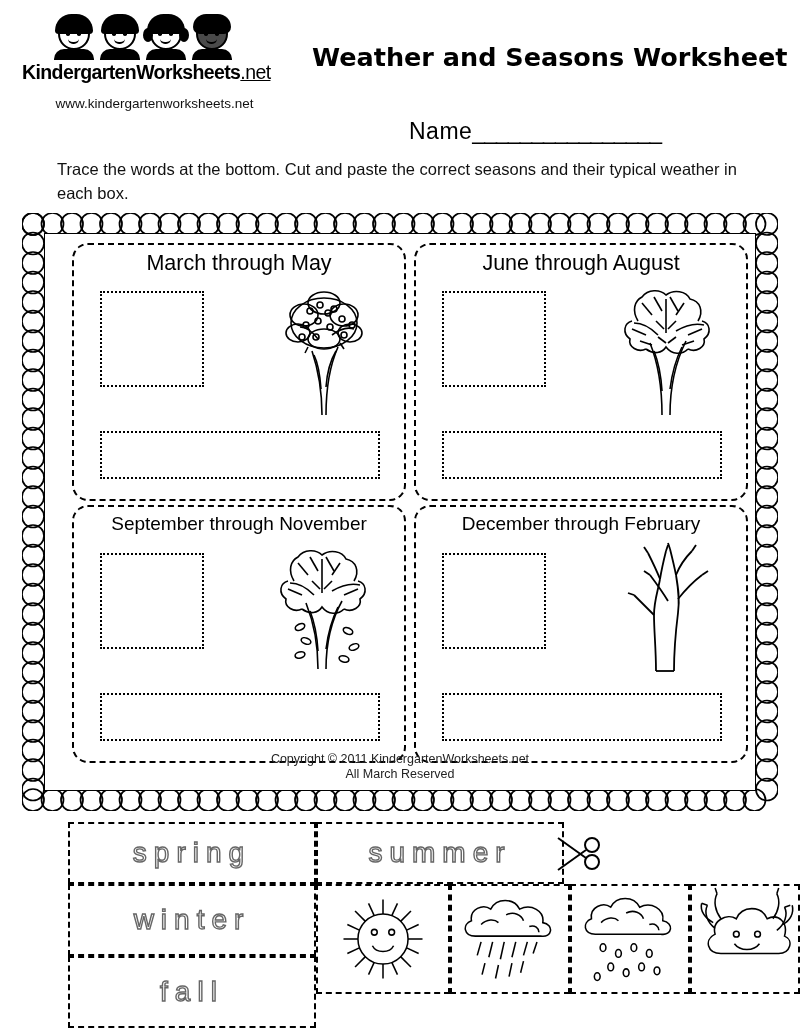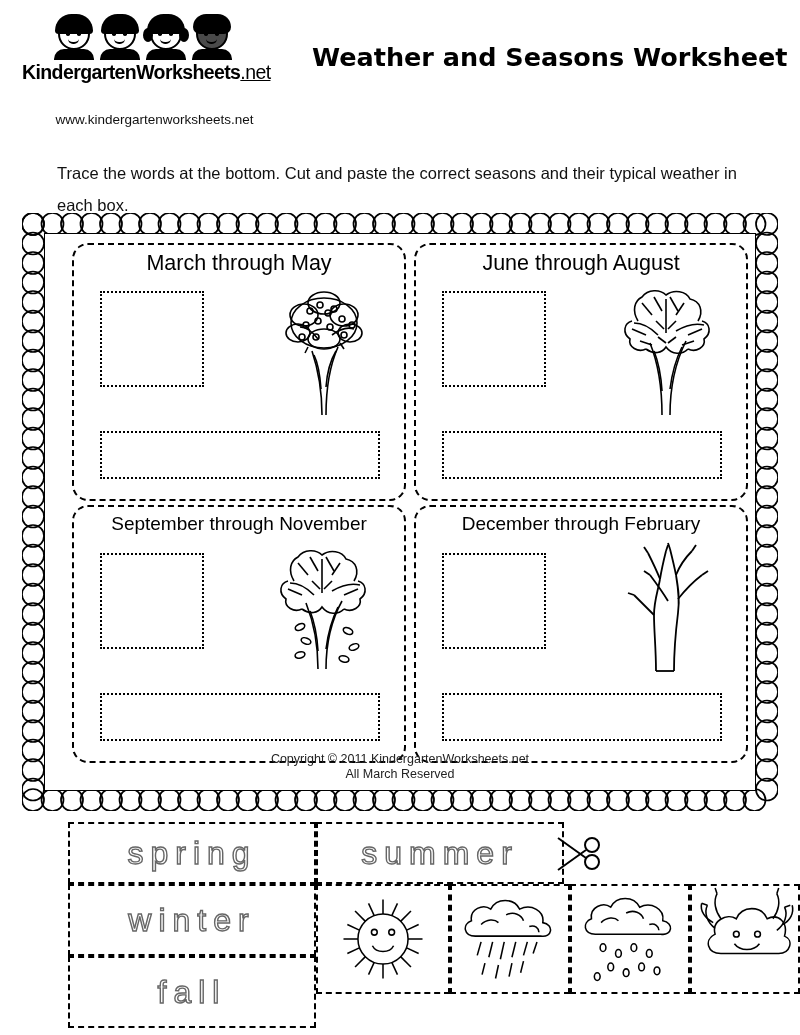--- a/index.html
+++ b/index.html
@@ -94,21 +94,21 @@
     margin-top: 1px;
     font-family: "Liberation Sans", sans-serif;
     font-weight: bold;
     font-size: 19.5px;
     letter-spacing: -0.6px;
     white-space: nowrap;
     color: #000;
   }
   .logo-text .thin { font-weight: normal; text-decoration: underline; }
   .logo-url {
-    margin-top: 28px;
+    margin-top: 12px;
     text-align: center;
     font-size: 13.5px;
     color: #111;
   }
   .worksheet-title {
     position: absolute;
     left: 300px; top: 42px;
     width: 480px;
     font-family: "DejaVu Sans", sans-serif;
     font-weight: bold;
@@ -128,21 +128,21 @@
     letter-spacing: 0.5px;
   }
   .name-line .blank {
     letter-spacing: -1px;
   }
   .instructions {
     position: absolute;
     left: 57px; top: 157px;
     width: 700px;
     font-size: 16.5px;
-    line-height: 32px;
+    line-height: 24px;
     color: #111;
   }
 
   
   .frame {
     position: absolute;
     left: 22px; top: 213px;
     width: 756px; height: 598px;
   }
   .frame .scallop {
@@ -223,21 +223,21 @@
     position: absolute;
     border: 2px dashed #000;
   }
   .word-cell {
     display: flex;
     align-items: center;
     justify-content: center;
   }
   .trace-word {
     font-family: "Liberation Sans", sans-serif;
-    font-size: 32px;
+    font-size: 28px;
     letter-spacing: 7px;
     color: #fff;
     -webkit-text-stroke: 1.4px #555;
     text-shadow: none;
     white-space: nowrap;
   }
   .trace-word.dotted {
     color: transparent;
     -webkit-text-stroke: 1.4px #666;
   }
@@ -291,20 +291,23 @@
       </div>
     </div>
     <div class="logo-text">
       <span>Kindergarten</span><span>Worksheets</span><span class="thin">.net</span>
     </div>
     <div class="logo-url">www.kindergartenworksheets.net</div>
   </div>
 
   <div class="worksheet-title">Weather and Seasons Worksheet</div>
 
+  <div class="name-line">
+    <span>Name</span><span class="blank">________________</span>
+  </div>
 
   <div class="instructions">Trace the words at the bottom. Cut and paste the correct seasons and their typical weather in each box.</div>
 </div>
 
 <div class="frame">
   <svg class="scallop" viewBox="0 0 756 598">
     <g fill="none" stroke="#000" stroke-width="1.7" id="sc">
         <circle cx="11.0" cy="11" r="11"></circle>
         <circle cx="11.0" cy="587.0" r="11"></circle>
         <circle cx="30.5" cy="11" r="11"></circle>

